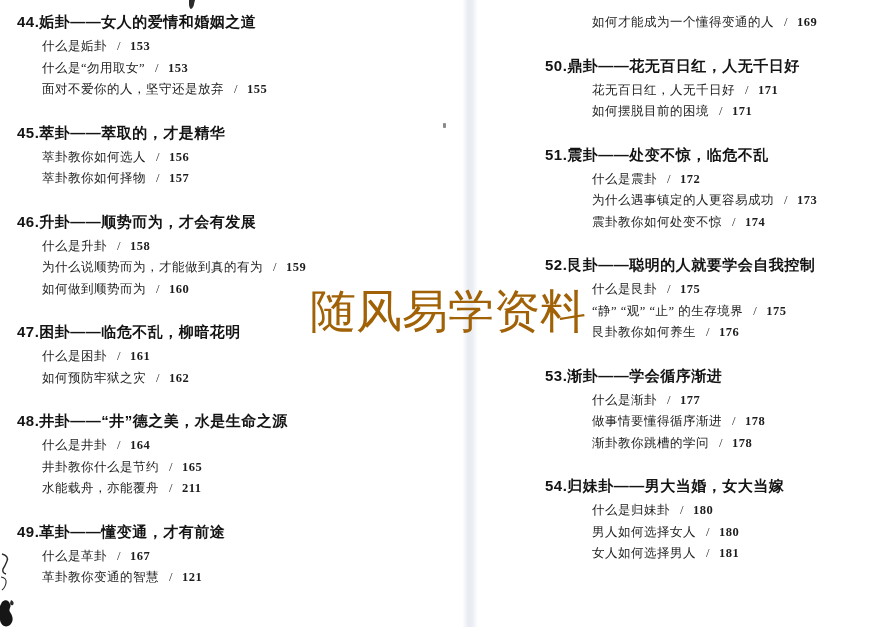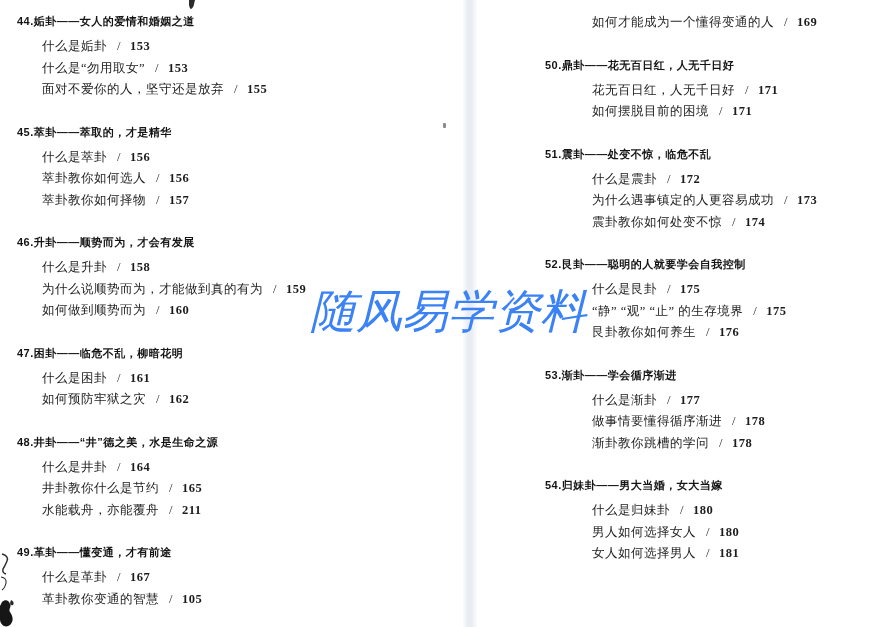--- a/index.html
+++ b/index.html
@@ -33,21 +33,21 @@
     width: 14px;
     height: 627px;
     background: linear-gradient(to right, #fbfcfd, #e9edf3 35%, #eaeef3 65%, #fbfcfd);
   }
 
   .section { margin-bottom: 22px; }
 
   .heading {
     font-family: "Liberation Sans", "DejaVu Sans", sans-serif;
     font-weight: bold;
-    font-size: 11px;
+    font-size: 15px;
     line-height: 19px;
     letter-spacing: 0.5px;
     color: #141414;
     margin-bottom: 5px;
     white-space: nowrap;
   }
   .page-left  .heading { margin-left: 17px; }
   .page-right .heading { margin-left: 68px; }
 
   .item {
@@ -97,21 +97,20 @@
     <div class="page page-left">
       <div>
           <div class="section">
             <div class="heading">44.姤卦——女人的爱情和婚姻之道</div>
             <div class="item"><span>什么是姤卦</span><span class="sep">/</span><span class="pg">153</span></div>
             <div class="item"><span>什么是“勿用取女”</span><span class="sep">/</span><span class="pg">153</span></div>
             <div class="item"><span>面对不爱你的人，坚守还是放弃</span><span class="sep">/</span><span class="pg">155</span></div>
           </div>
           <div class="section">
             <div class="heading">45.萃卦——萃取的，才是精华</div>
-            <div class="item"><span>什么是萃卦</span><span class="sep">/</span><span class="pg">156</span></div>
             <div class="item"><span>萃卦教你如何选人</span><span class="sep">/</span><span class="pg">156</span></div>
             <div class="item"><span>萃卦教你如何择物</span><span class="sep">/</span><span class="pg">157</span></div>
           </div>
           <div class="section">
             <div class="heading">46.升卦——顺势而为，才会有发展</div>
             <div class="item"><span>什么是升卦</span><span class="sep">/</span><span class="pg">158</span></div>
             <div class="item"><span>为什么说顺势而为，才能做到真的有为</span><span class="sep">/</span><span class="pg">159</span></div>
             <div class="item"><span>如何做到顺势而为</span><span class="sep">/</span><span class="pg">160</span></div>
           </div>
           <div class="section">
@@ -121,21 +120,21 @@
           </div>
           <div class="section">
             <div class="heading">48.井卦——“井”德之美，水是生命之源</div>
             <div class="item"><span>什么是井卦</span><span class="sep">/</span><span class="pg">164</span></div>
             <div class="item"><span>井卦教你什么是节约</span><span class="sep">/</span><span class="pg">165</span></div>
             <div class="item"><span>水能载舟，亦能覆舟</span><span class="sep">/</span><span class="pg">211</span></div>
           </div>
           <div class="section">
             <div class="heading">49.革卦——懂变通，才有前途</div>
             <div class="item"><span>什么是革卦</span><span class="sep">/</span><span class="pg">167</span></div>
-            <div class="item"><span>革卦教你变通的智慧</span><span class="sep">/</span><span class="pg">105</span></div>
+            <div class="item"><span>革卦教你变通的智慧</span><span class="sep">/</span><span class="pg">121</span></div>
           </div>
         </div>
     </div>
     <div class="page-gap"></div>
     <div class="page page-right">
       <div>
           <div class="section">
             <div class="item"><span>如何才能成为一个懂得变通的人</span><span class="sep">/</span><span class="pg">169</span></div>
           </div>
           <div class="section">
@@ -164,21 +163,21 @@
           <div class="section">
             <div class="heading">54.归妹卦——男大当婚，女大当嫁</div>
             <div class="item"><span>什么是归妹卦</span><span class="sep">/</span><span class="pg">180</span></div>
             <div class="item"><span>男人如何选择女人</span><span class="sep">/</span><span class="pg">180</span></div>
             <div class="item"><span>女人如何选择男人</span><span class="sep">/</span><span class="pg">181</span></div>
           </div>
         </div>
     </div>
   </div>
 
-  <div class="watermark" style="color: #3b82f6; font-style: italic;">随风易学资料</div>
+  <div class="watermark" style="color: #a16207;">随风易学资料</div>
 
   <svg class="artifact artifact-top-fragment" width="14" height="10" viewBox="0 0 14 10">
     <path d="M4,0 L10,0 L9,4 C9,6 7,9 6,9 C5,9 4,6 4,4 Z" fill="#2b2b2b"></path>
   </svg>
 
   <div class="artifact artifact-dot"></div>
 
   <svg class="artifact artifact-squiggle" width="16" height="40" viewBox="0 0 16 40">
     <path d="M2,2 q7,2 5,7 t-4,8 q-1,4 3,5" fill="none" stroke="#2a2a2a" stroke-width="1.4"></path>
     <path d="M1,25 q6,1 5,6 t-4,7" fill="none" stroke="#2a2a2a" stroke-width="1.1"></path>

